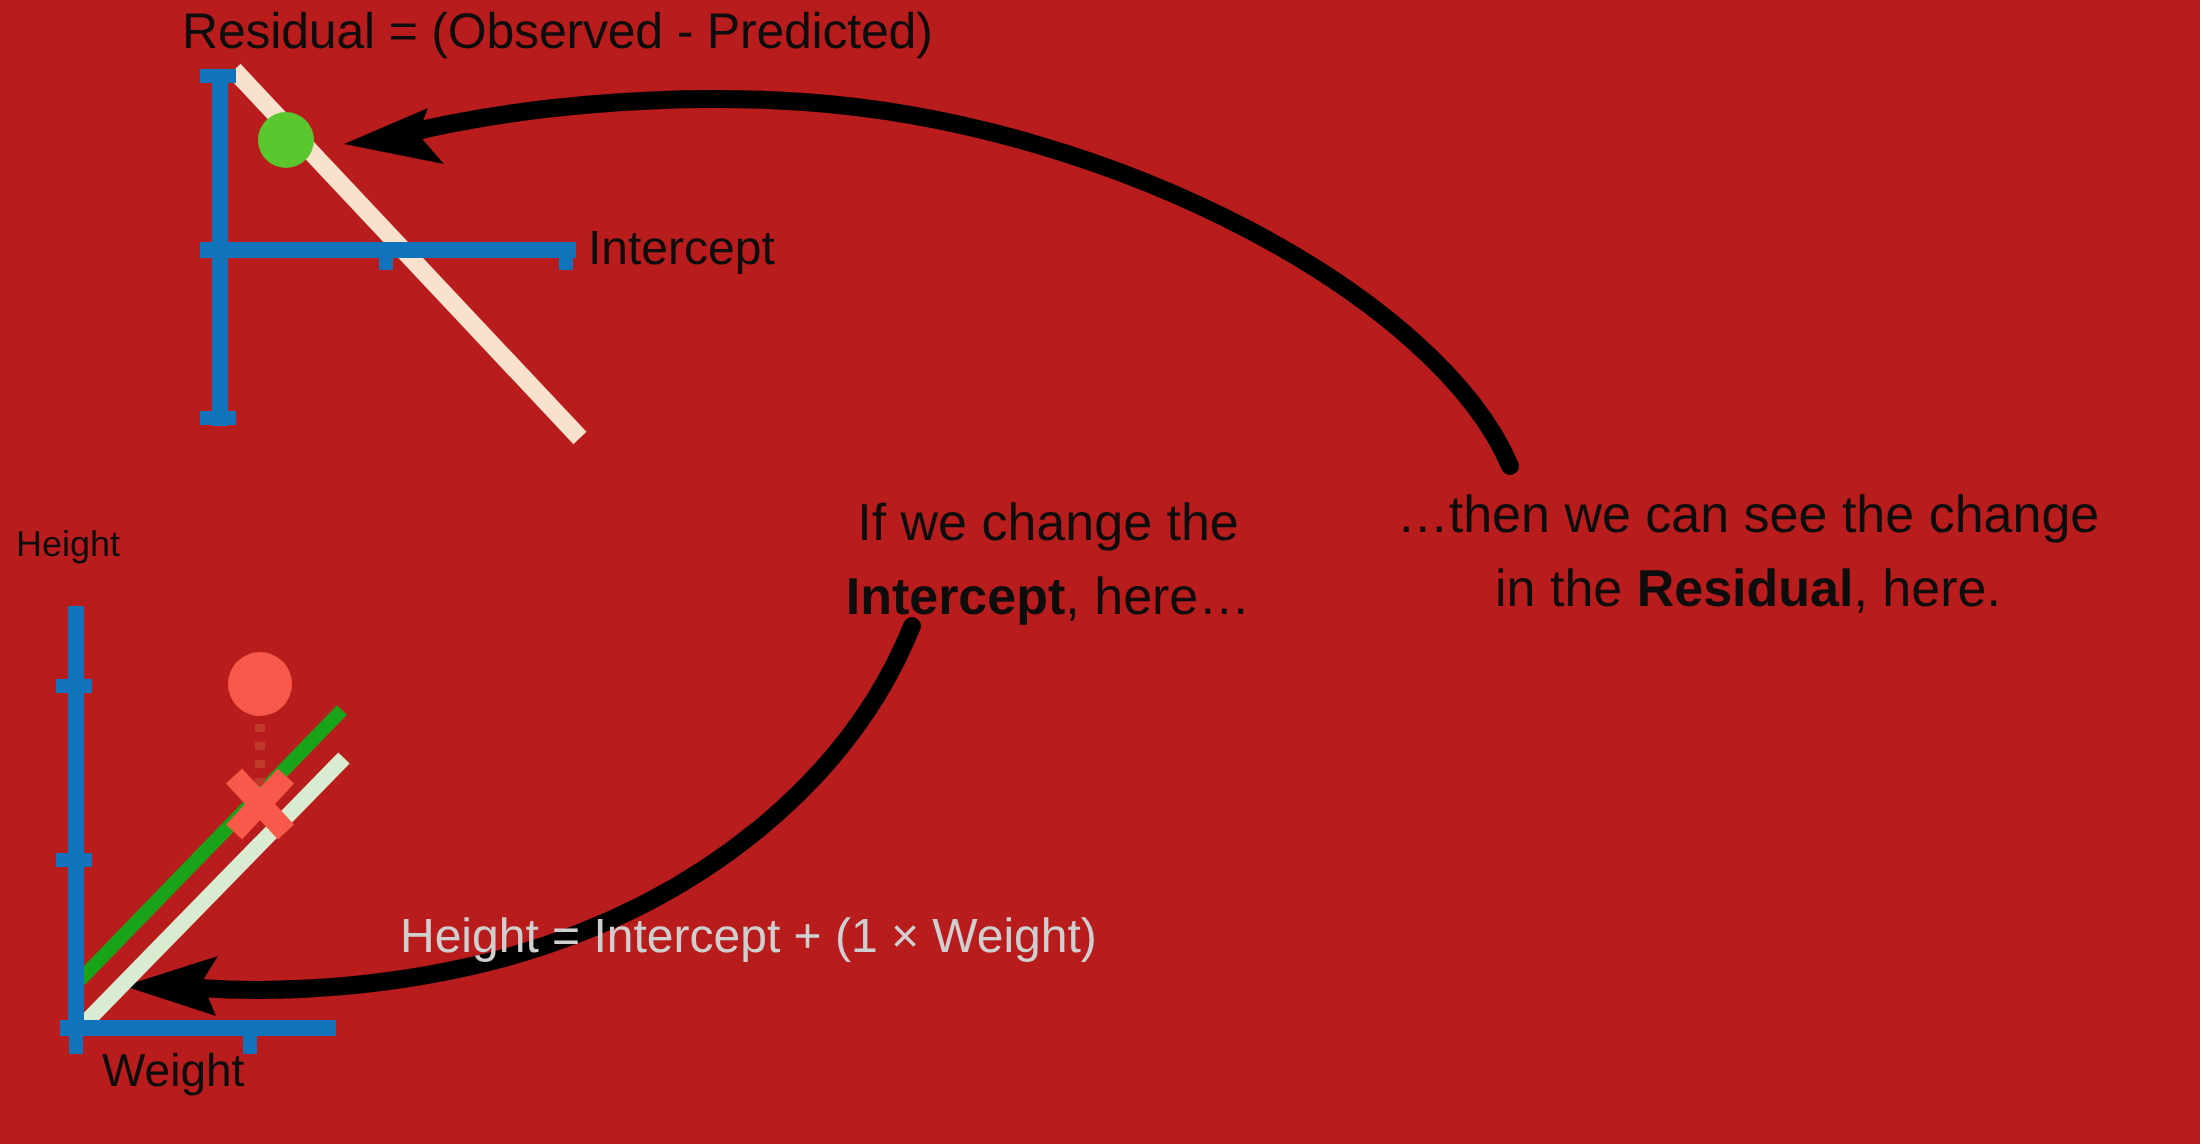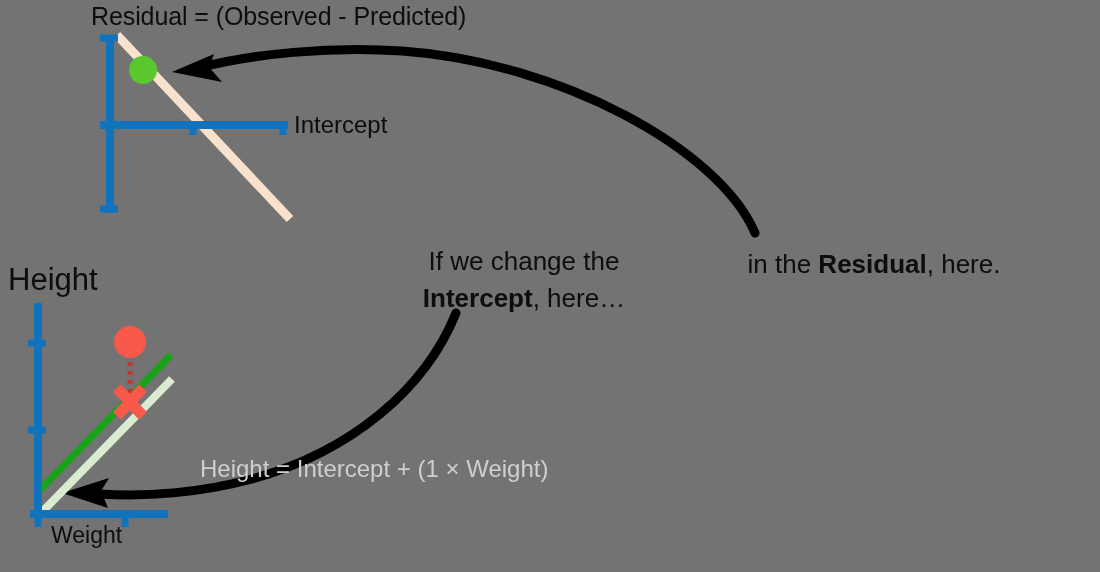--- a/index.html
+++ b/index.html
@@ -4,21 +4,21 @@
 <style>
   html, body {
     margin: 0;
     padding: 0;
     background: #ffffff;
   }
   #stage {
     position: relative;
     width: 1100px;
     height: 572px;
-    background: #737373;
+    background: #b91c1c;
     overflow: hidden;
     font-family: "Liberation Sans", sans-serif;
     color: #0d0d0d;
     text-decoration: underline;
     -webkit-font-smoothing: antialiased;
   }
   .txt {
     position: absolute;
     white-space: nowrap;
     line-height: 1.15;
@@ -30,21 +30,21 @@
     letter-spacing: -0.1px;
   }
   #label-intercept {
     left: 294px;
     top: 111px;
     font-size: 24px;
   }
   #label-height {
     left: 8px;
     top: 262px;
-    font-size: 31px;
+    font-size: 18px;
   }
   #label-weight {
     left: 51px;
     top: 522px;
     font-size: 23px;
   }
   #caption-left {
     left: 404px;
     top: 247px;
     font-size: 26px;
@@ -116,20 +116,21 @@
     <path d="M 456 313 C 425 390 350 452 252 479 C 200 493 145 497 100 494" fill="none" stroke="#000000" stroke-width="9" stroke-linecap="round"></path>
     <path d="M 62 493 L 109 478 L 101 491 L 108 508 Z" fill="#000000"></path>
   </svg>
 
   <div class="txt" id="caption-left">
     <span class="l1">If we change the</span>
     <span class="l2"><b class="em">Intercept</b><span>, here…</span></span>
   </div>
 
   <div class="txt" id="caption-right">
+    <span class="l1">…then we can see the change</span>
     <span class="l2"><span>in the </span><b class="em">Residual</b><span>, here.</span></span>
   </div>
 
   <div class="txt" id="label-height">Height</div>
 
   <div class="txt" id="equation-faded">Height = Intercept + (1 × Weight)</div>
 
   <svg class="layer">
 
     <line x1="42" y1="512" x2="172" y2="379" stroke="#d9ecd1" stroke-width="8" stroke-linecap="butt"></line>

